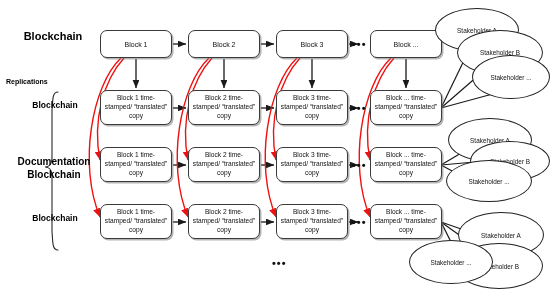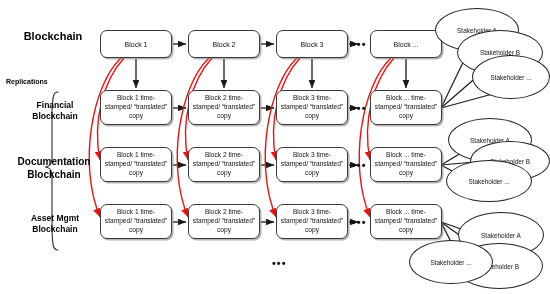--- a/index.html
+++ b/index.html
@@ -174,31 +174,29 @@
     </g>
   </svg>
 
   <div class="row-title ops">
     <div>Blockchain</div>
   </div>
 
   <div class="replications-label">Replications</div>
 
   <div class="row-title fin">
-    <div>Financial</div>
     <div>Blockchain</div>
   </div>
 
   <div class="row-title doc">
     <div>Documentation</div>
     <div>Blockchain</div>
   </div>
 
   <div class="row-title ast">
-    <div>Asset Mgmt</div>
     <div>Blockchain</div>
   </div>
 
   <div class="blk ops" style="left:100px; top:30px; width:72px;">Block 1</div>
   <div class="blk ops" style="left:188px; top:30px; width:72px;">Block 2</div>
   <div class="blk ops" style="left:276px; top:30px; width:72px;">Block 3</div>
   <div class="blk ops" style="left:370px; top:30px; width:72px;">Block ...</div>
 
   <div class="blk rep" style="left:100px; top:90px; width:72px;">Block 1 time-stamped/ “translated” copy</div>
   <div class="blk rep" style="left:188px; top:90px; width:72px;">Block 2 time-stamped/ “translated” copy</div>

